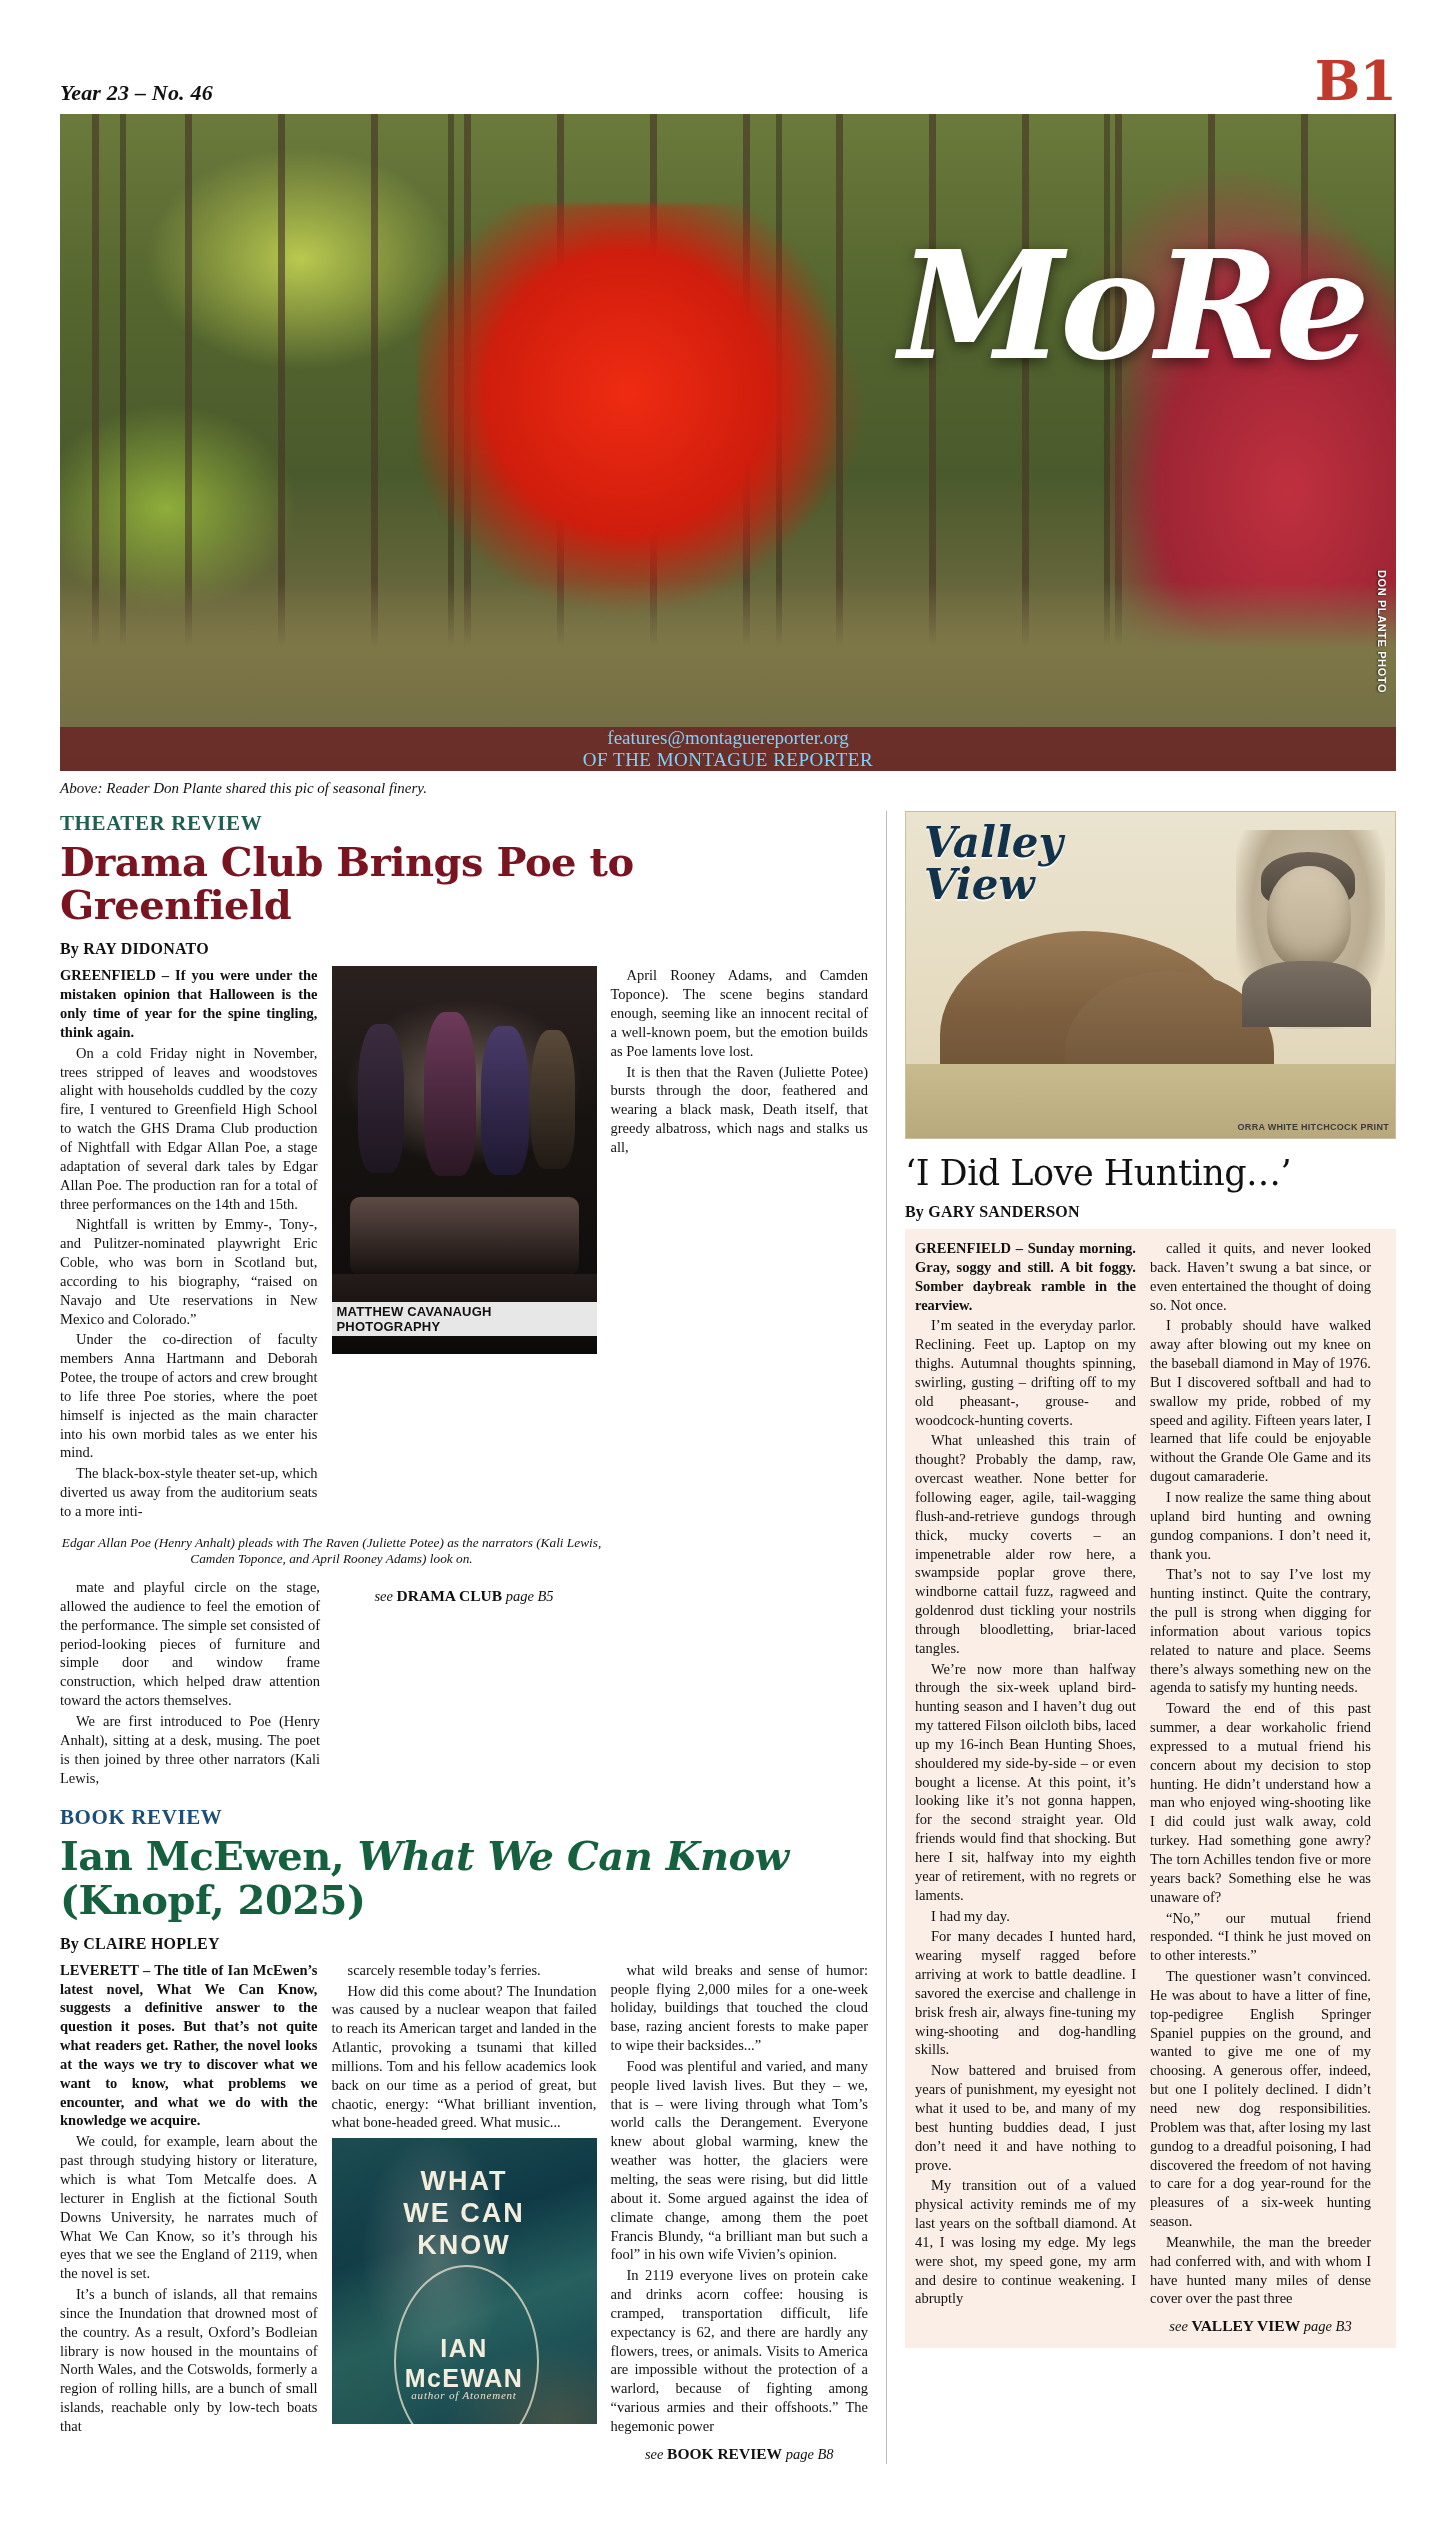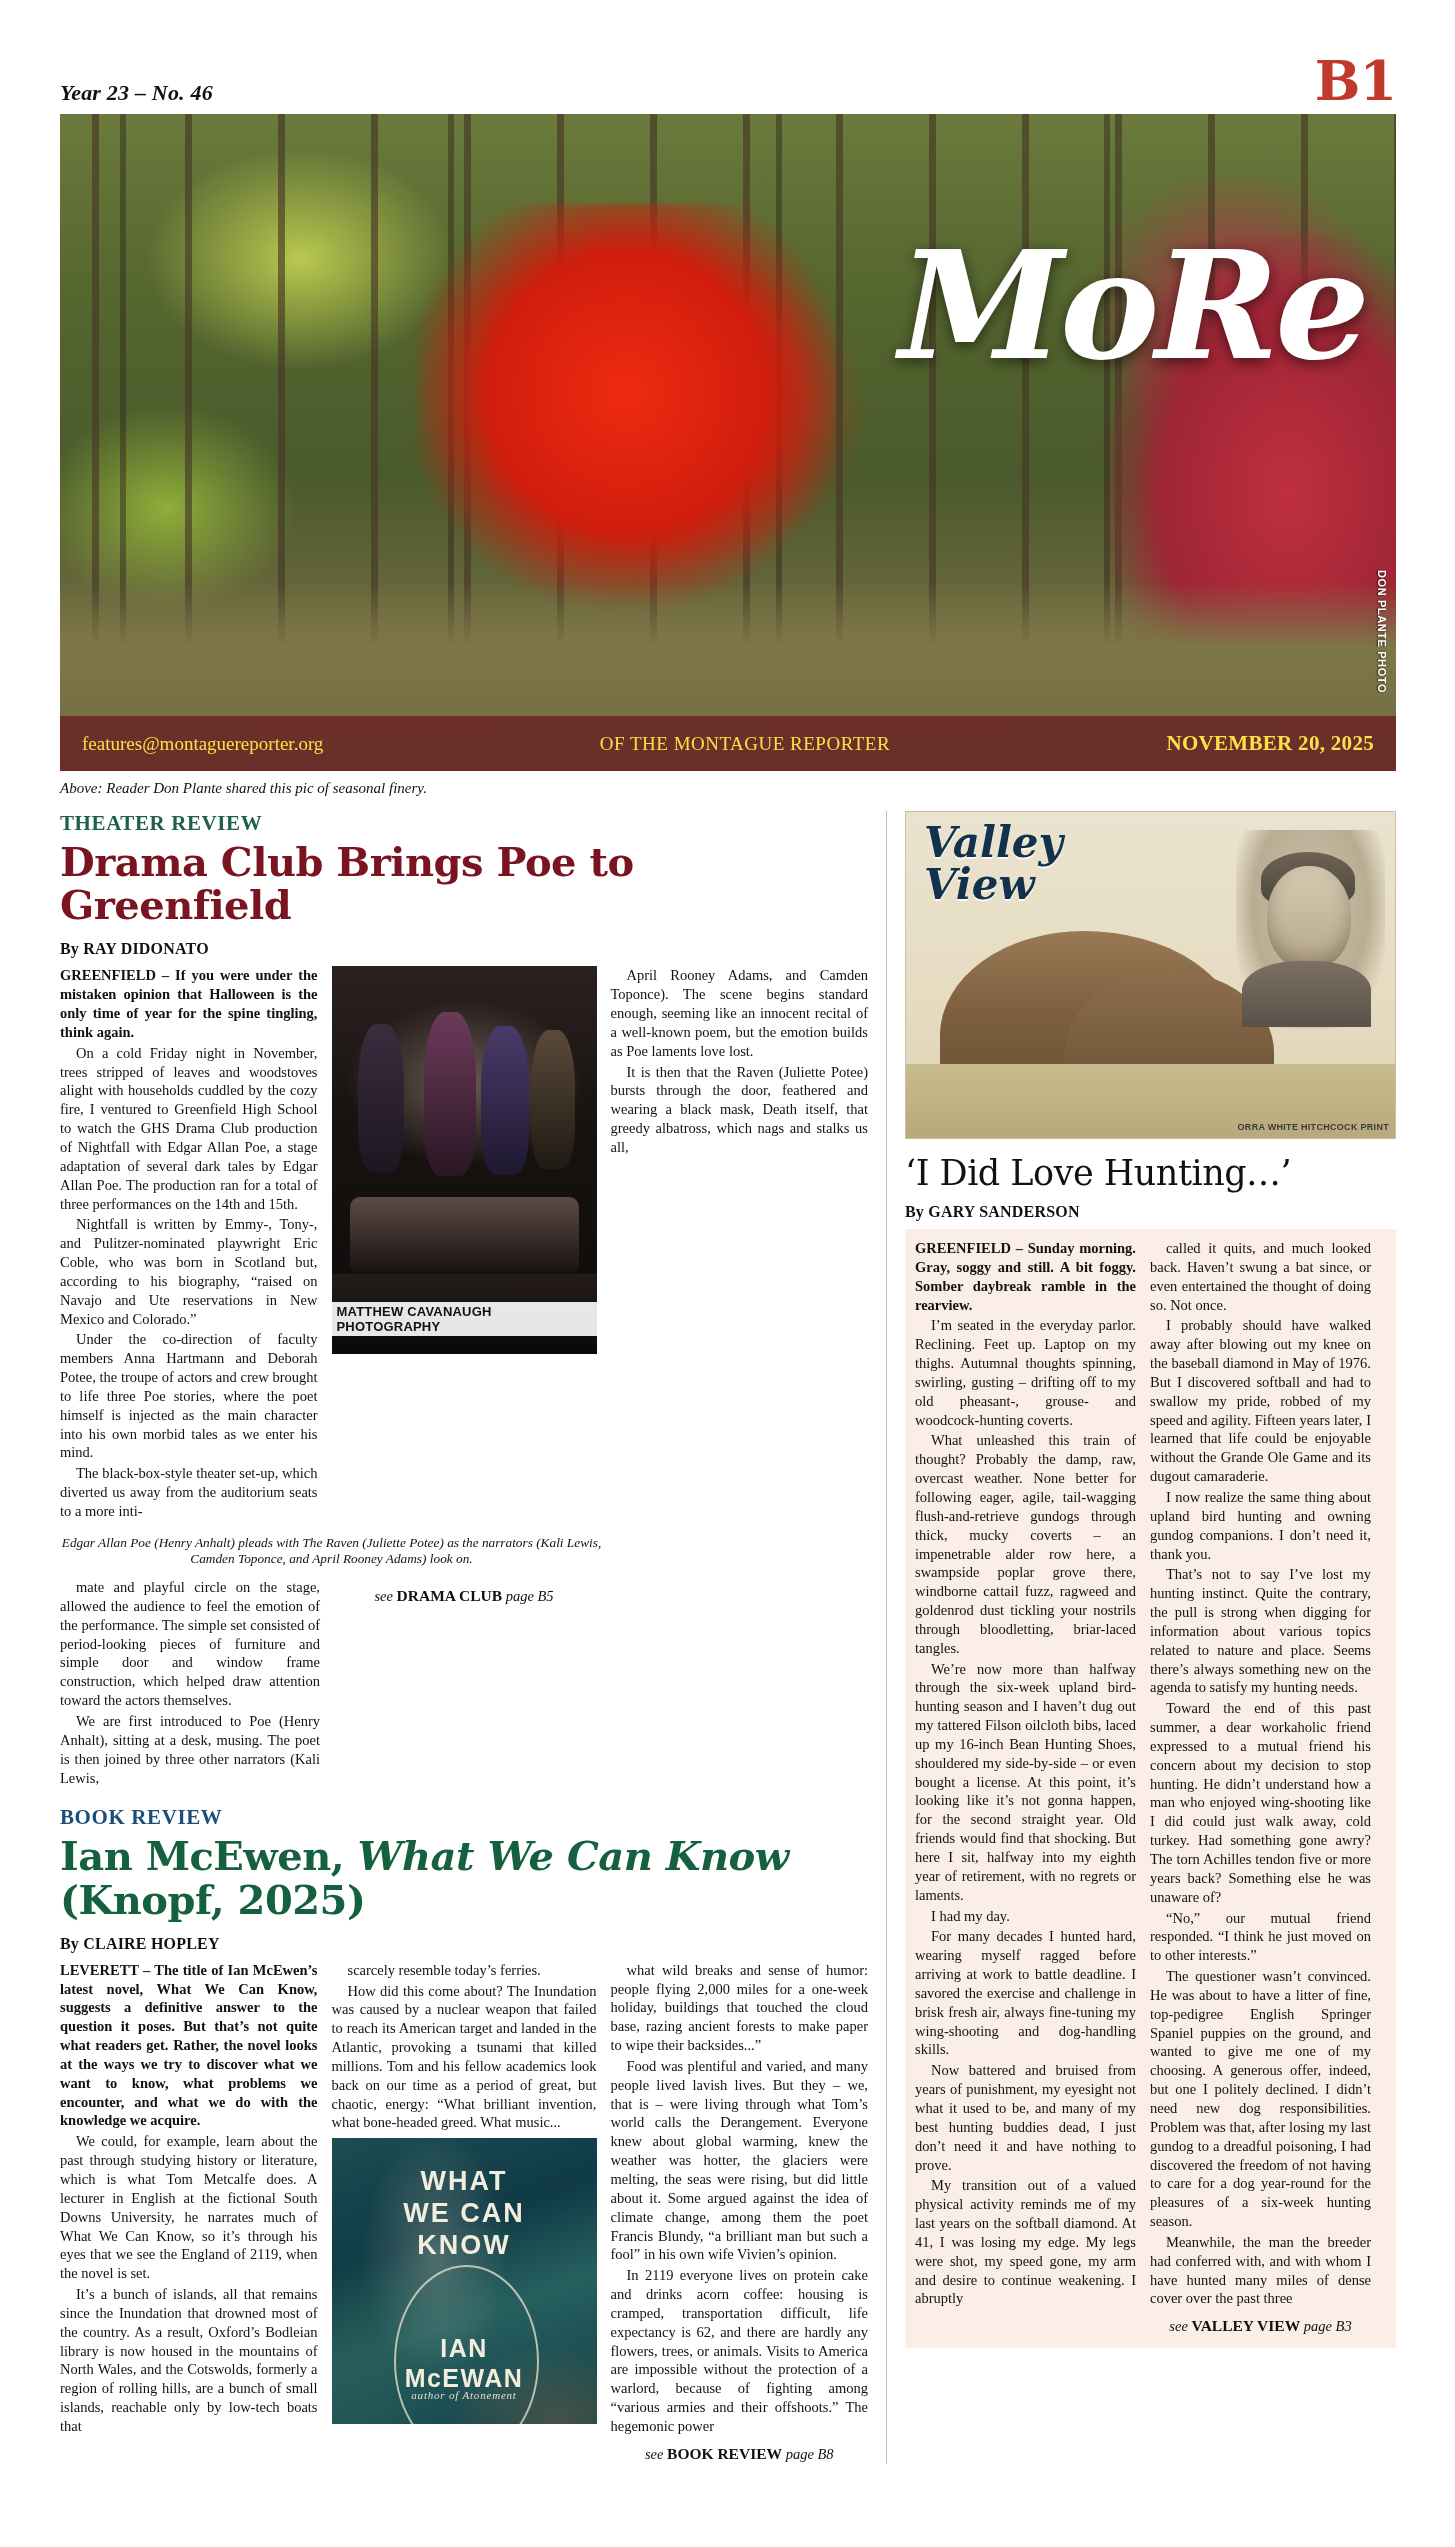--- a/index.html
+++ b/index.html
@@ -94,27 +94,28 @@
   .photo-credit{
     position:absolute;right:8px;bottom:78px;
     writing-mode:vertical-rl;
     font-family:"Liberation Sans", sans-serif;
     font-size:11px;font-weight:bold;color:#fff;
     letter-spacing:0.6px;
     text-shadow:0 1px 2px rgba(0,0,0,.8);
   }
   .hero-bar{
     position:absolute;left:0;right:0;bottom:0;
-    height:55px;
+    height:44px;
     background:rgba(105,30,35,.78);
     display:flex;align-items:center;justify-content:space-between;
     padding:0 22px;
     box-sizing:border-box;
-    color:#fde047;
+    color:#7dd3fc;
     font-family:"Liberation Serif", serif;
+    flex-direction:column;
   }
   .hero-bar .email{font-size:19px;}
   .hero-bar .center{font-size:19px;letter-spacing:0.5px;}
   .hero-bar .date{font-size:21px;font-weight:bold;letter-spacing:0.3px;}
 
   .caption-above{
     margin-top:9px;
     font-size:15px;font-style:italic;
     color:#111;
   }
@@ -494,21 +495,21 @@
             <p class="first"><span class="lead">GREENFIELD – Sunday morning. Gray, soggy and still. A bit foggy. Somber daybreak ramble in the rearview.</span></p>
             <p>I’m seated in the everyday parlor. Reclining. Feet up. Laptop on my thighs. Autumnal thoughts spinning, swirling, gusting – drifting off to my old pheasant-, grouse- and woodcock-hunting coverts.</p>
             <p>What unleashed this train of thought? Probably the damp, raw, overcast weather. None better for following eager, agile, tail-wagging flush-and-retrieve gundogs through thick, mucky coverts – an impenetrable alder row here, a swampside poplar grove there, windborne cattail fuzz, ragweed and goldenrod dust tickling your nostrils through bloodletting, briar-laced tangles.</p>
             <p>We’re now more than halfway through the six-week upland bird-hunting season and I haven’t dug out my tattered Filson oilcloth bibs, laced up my 16-inch Bean Hunting Shoes, shouldered my side-by-side – or even bought a license. At this point, it’s looking like it’s not gonna happen, for the second straight year. Old friends would find that shocking. But here I sit, halfway into my eighth year of retirement, with no regrets or laments.</p>
             <p>I had my day.</p>
             <p>For many decades I hunted hard, wearing myself ragged before arriving at work to battle deadline. I savored the exercise and challenge in brisk fresh air, always fine-tuning my wing-shooting and dog-handling skills.</p>
             <p>Now battered and bruised from years of punishment, my eyesight not what it used to be, and many of my best hunting buddies dead, I just don’t need it and have nothing to prove.</p>
             <p>My transition out of a valued physical activity reminds me of my last years on the softball diamond. At 41, I was losing my edge. My legs were shot, my speed gone, my arm and desire to continue weakening. I abruptly</p>
           </div>
           <div class="col2">
-            <p>called it quits, and much looked back. Haven’t swung a bat since, or even entertained the thought of doing so. Not once.</p>
+            <p>called it quits, and never looked back. Haven’t swung a bat since, or even entertained the thought of doing so. Not once.</p>
             <p>I probably should have walked away after blowing out my knee on the baseball diamond in May of 1976. But I discovered softball and had to swallow my pride, robbed of my speed and agility. Fifteen years later, I learned that life could be enjoyable without the Grande Ole Game and its dugout camaraderie.</p>
             <p>I now realize the same thing about upland bird hunting and owning gundog companions. I don’t need it, thank you.</p>
             <p>That’s not to say I’ve lost my hunting instinct. Quite the contrary, the pull is strong when digging for information about various topics related to nature and place. Seems there’s always something new on the agenda to satisfy my hunting needs.</p>
             <p>Toward the end of this past summer, a dear workaholic friend expressed to a mutual friend his concern about my decision to stop hunting. He didn’t understand how a man who enjoyed wing-shooting like I did could just walk away, cold turkey. Had something gone awry? The torn Achilles tendon five or more years back? Something else he was unaware of?</p>
             <p>“No,” our mutual friend responded. “I think he just moved on to other interests.”</p>
             <p>The questioner wasn’t convinced. He was about to have a litter of fine, top-pedigree English Springer Spaniel puppies on the ground, and wanted to give me one of my choosing. A generous offer, indeed, but one I politely declined. I didn’t need new dog responsibilities. Problem was that, after losing my last gundog to a dreadful poisoning, I had discovered the freedom of not having to care for a dog year-round for the pleasures of a six-week hunting season.</p>
             <p>Meanwhile, the man the breeder had conferred with, and with whom I have hunted many miles of dense cover over the past three</p>
             <div class="jump">
               <span>see</span>
               <b>VALLEY VIEW</b>

